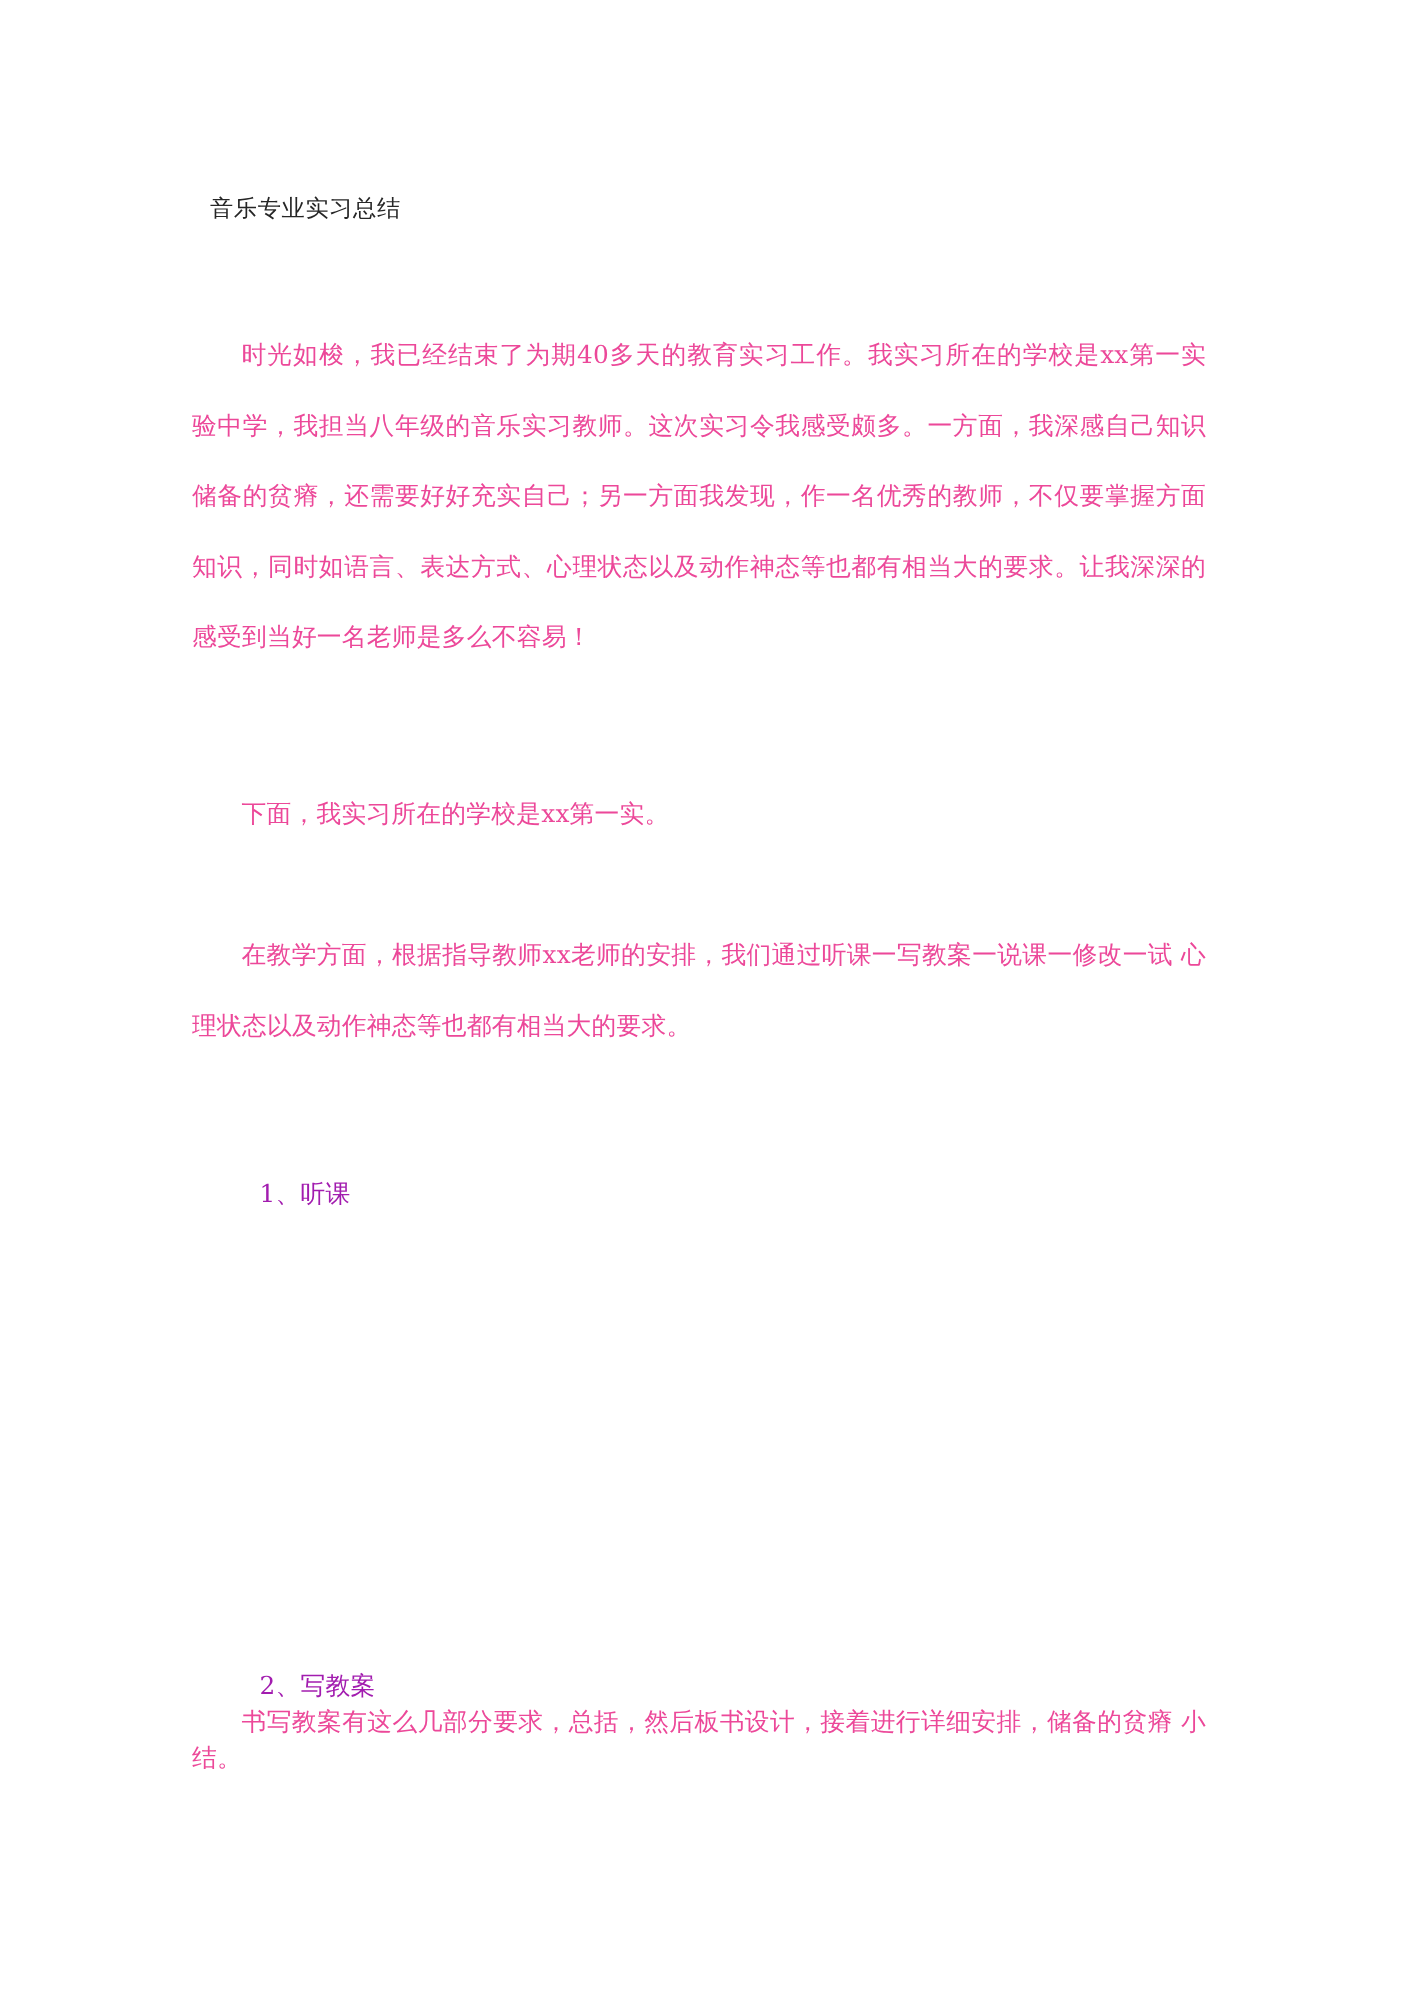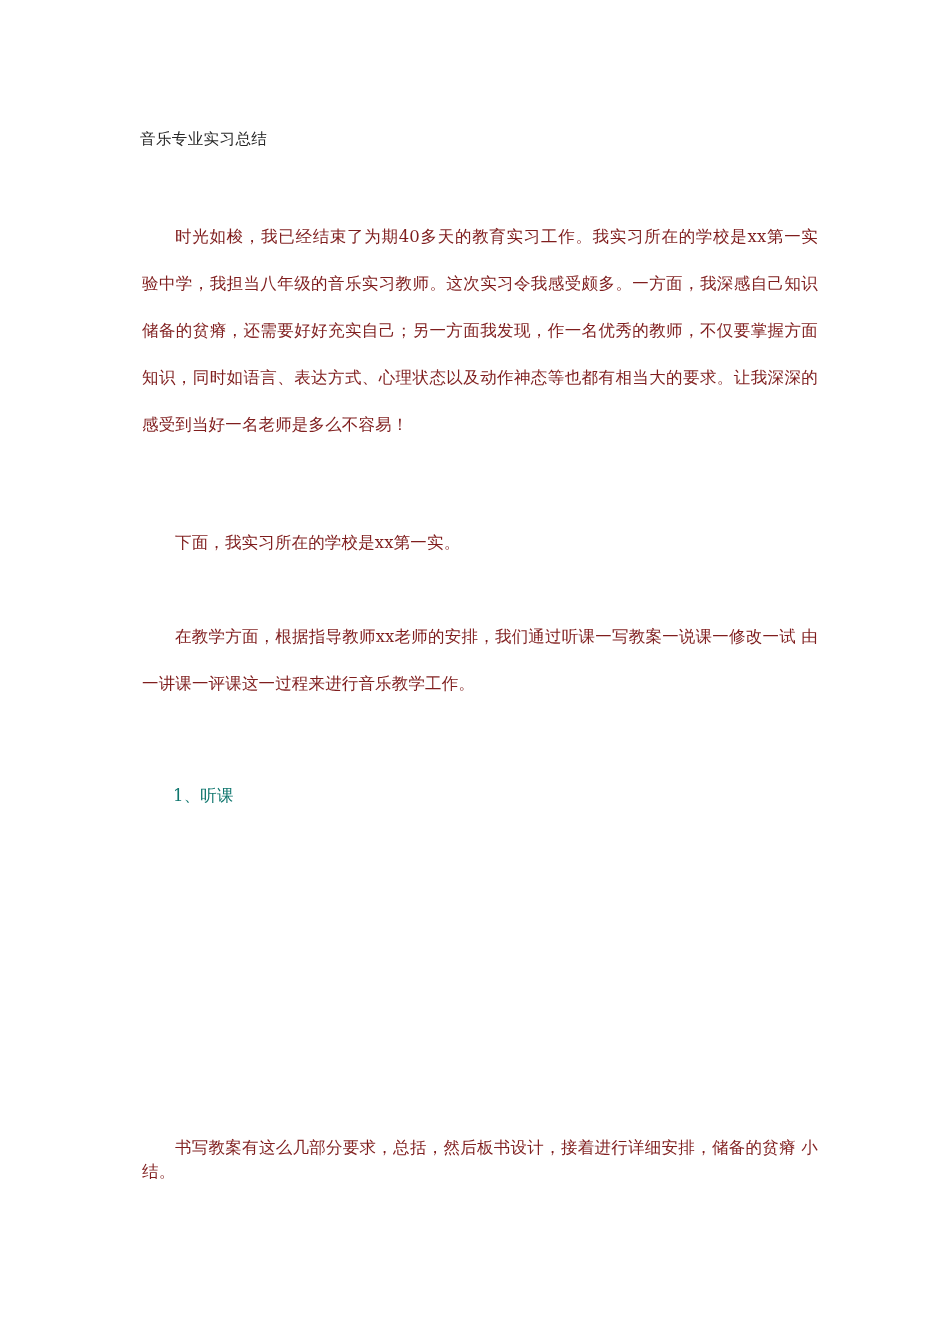--- a/index.html
+++ b/index.html
@@ -25,25 +25,25 @@
     top: 128px;
     font-family: "DejaVu Sans", sans-serif;
     font-size: 15.5px;
     line-height: 22px;
     color: #262626;
     letter-spacing: 0.4px;
     white-space: nowrap;
   }
   .body-block {
     position: absolute;
-    left: 142px;
+    left: 128px;
     width: 676px;
     font-family: "DejaVu Serif", serif;
     font-size: 16.5px;
-    color: #7f1d1d;
+    color: #ec4899;
     text-align: justify;
     text-justify: inter-character;
     letter-spacing: 0.15px;
   }
   
   .loose {
     line-height: 47px;
   }
   
   .tight {
@@ -52,37 +52,38 @@
   .indent {
     text-indent: 2em;
   }
   .heading-line {
     position: absolute;
     left: 140px;
     width: 676px;
     font-family: "DejaVu Serif", serif;
     font-size: 16.5px;
     line-height: 24px;
-    color: #0f766e;
+    color: #a21caf;
     text-indent: 2em;
     letter-spacing: 0.15px;
   }
 </style>
 </head>
 <body>
 
 <div class="page">
 
   <div class="doc-title">音乐专业实习总结</div>
 
   <div class="body-block loose indent" style="top: 213px;">时光如梭，我已经结束了为期40多天的教育实习工作。我实习所在的学校是xx第一实 验中学，我担当八年级的音乐实习教师。这次实习令我感受颇多。一方面，我深感自己知识 储备的贫瘠，还需要好好充实自己；另一方面我发现，作一名优秀的教师，不仅要掌握方面 知识，同时如语言、表达方式、心理状态以及动作神态等也都有相当大的要求。让我深深的 感受到当好一名老师是多么不容易！</div>
 
   <div class="body-block loose indent" style="top: 519px;">下面，我实习所在的学校是xx第一实。</div>
 
-  <div class="body-block loose indent" style="top: 613px;">在教学方面，根据指导教师xx老师的安排，我们通过听课一写教案一说课一修改一试 由一讲课一评课这一过程来进行音乐教学工作。</div>
+  <div class="body-block loose indent" style="top: 613px;">在教学方面，根据指导教师xx老师的安排，我们通过听课一写教案一说课一修改一试 心理状态以及动作神态等也都有相当大的要求。</div>
 
   <div class="heading-line" style="top: 784px;">1、听课</div>
 
 
+  <div class="heading-line" style="top: 1112px;">2、写教案</div>
 
   <div class="body-block tight indent" style="top: 1136px;">书写教案有这么几部分要求，总括，然后板书设计，接着进行详细安排，储备的贫瘠 小结。</div>
 
 </div>
 
 </body></html>

